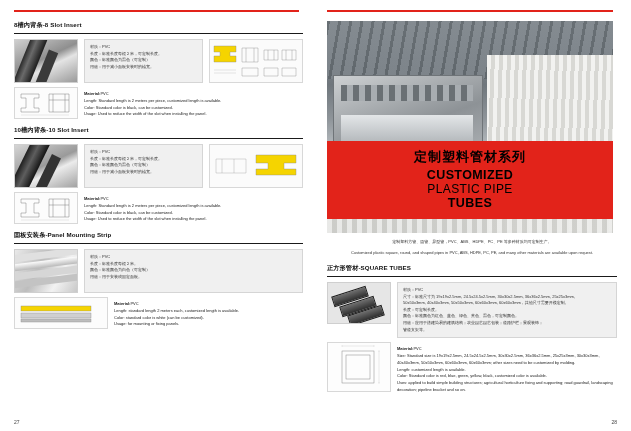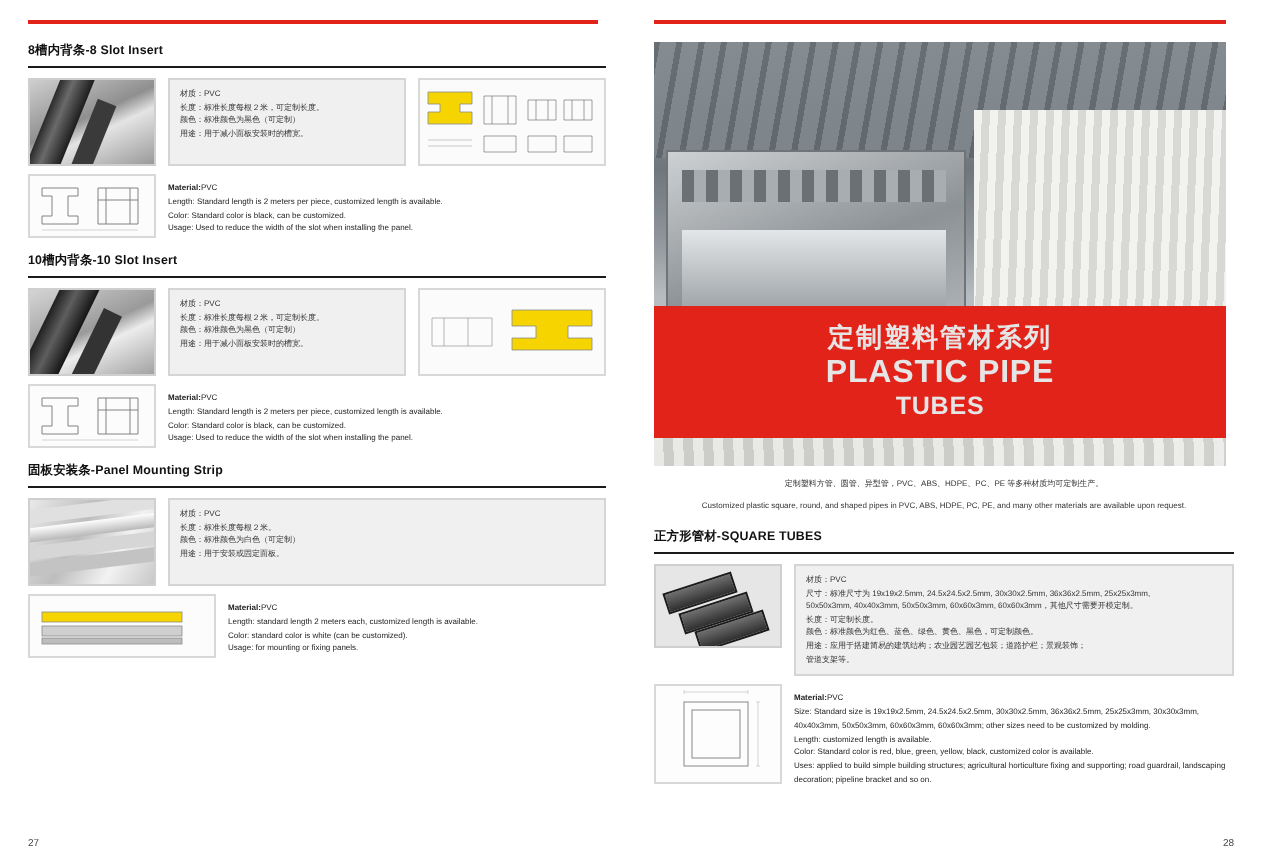--- a/index.html
+++ b/index.html
@@ -114,25 +114,25 @@
     position:absolute;right:0;bottom:0;width:286px;height:56px;
     background:repeating-linear-gradient(88deg,#ededeb 0 5px,#cfcfcb 5px 10px);
     opacity:.95;
   }
   .hero .floor{
     position:absolute;left:0;bottom:0;width:160px;height:48px;
     background:linear-gradient(180deg,#b7bbbe,#8f9498);
   }
   .redband{
     position:absolute;left:0;bottom:14px;width:286px;background:#e2231a;
-    padding:7px 0 9px 0;text-align:center;color:#e5e5e5;
+    padding:7px 0 9px 0;text-align:center;color:#000000;
   }
   .redband .cn{font-size:13px;font-weight:bold;letter-spacing:1px;}
   .redband .en1{font-size:12.5px;font-weight:bold;letter-spacing:.4px;margin-top:2px;}
-  .redband .en2{font-size:16px;font-weight:bold;letter-spacing:.4px;}
+  .redband .en2{font-size:12px;font-weight:normal;letter-spacing:.4px;}
   .redband .en3{font-size:12.5px;font-weight:bold;letter-spacing:.4px;}
   .hero-caption{font-size:4px;color:#333;line-height:1.75;text-align:center;margin:5px 10px 8px 10px;}
 
   .tube-photo{
     position:relative;width:62px;height:40px;background:#e6e6e6;border:0.5px solid #cfcfcf;overflow:hidden;
   }
   .tube-photo .t{
     position:absolute;width:34px;height:9px;background:linear-gradient(180deg,#6f6f6f,#2e2e2e);
     transform:rotate(-18deg);border:0.5px solid #1c1c1c;
   }
@@ -293,20 +293,21 @@
 
     <div class="hero">
       <div class="factory"></div>
       <div class="roofbeams"></div>
       <div class="pipes"></div>
       <div class="floor"></div>
       <div class="machine"></div>
       <div class="pipes2"></div>
       <div class="redband">
         <div class="cn">定制塑料管材系列</div>
+        <div class="en1">CUSTOMIZED</div>
         <div class="en2">PLASTIC PIPE</div>
         <div class="en3">TUBES</div>
       </div>
     </div>
 
     <div class="hero-caption">
       <div>定制塑料方管、圆管、异型管，PVC、ABS、HDPE、PC、PE 等多种材质均可定制生产。</div>
       <div style="margin-top:4px">Customized plastic square, round, and shaped pipes in PVC, ABS, HDPE, PC, PE, and many other materials are available upon request.</div>
     </div>
 

